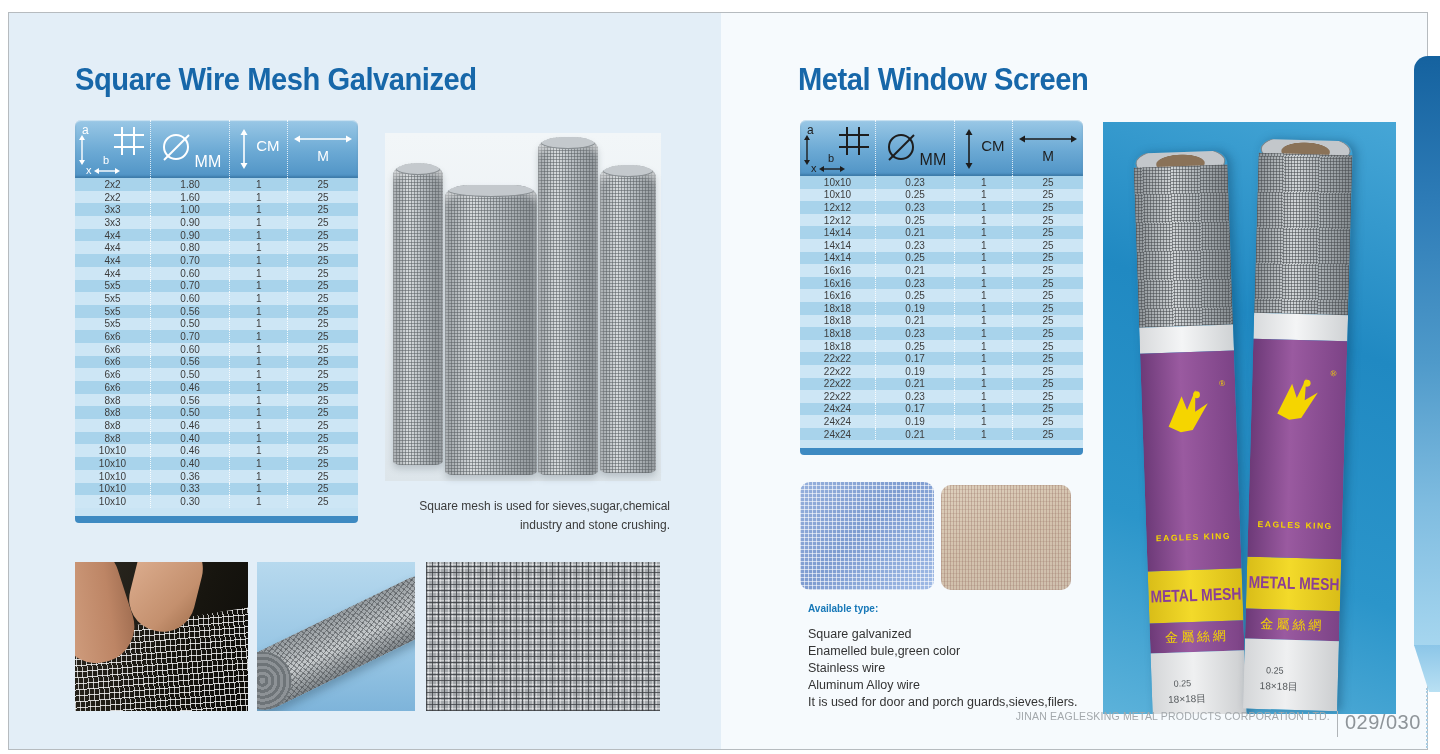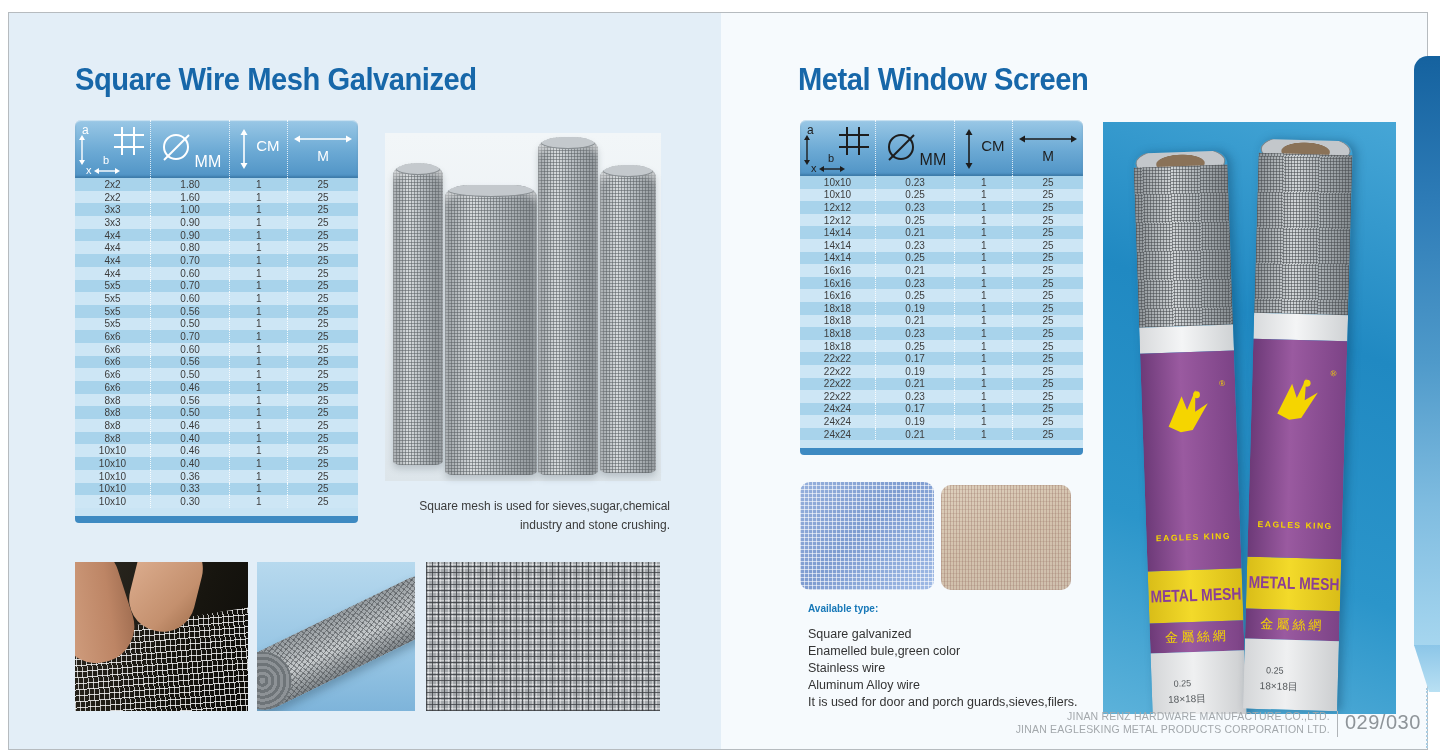--- a/index.html
+++ b/index.html
@@ -652,21 +652,20 @@
         <span class="label-chinese">金屬絲網</span>
       </div>
       <div class="tube-white2">
         <span class="spec-wire">0.25</span>
         <span class="spec-mesh">18×18目</span>
       </div>
     </div>
   </div>
 
   <div id="footer-lines">
-    <div>JINAN RENZ HARDWARE MANUFACTURE CO.,LTD.</div>
     <div>JINAN EAGLESKING METAL PRODUCTS CORPORATION LTD.</div>
   </div>
   <div id="footer-sep"></div>
   <div id="page-number">029/030</div>
   <div id="dotted-edge"></div>
 
   <div id="side-tab"></div>
   <div id="side-tab-ribbon"></div>
 
 </div>

